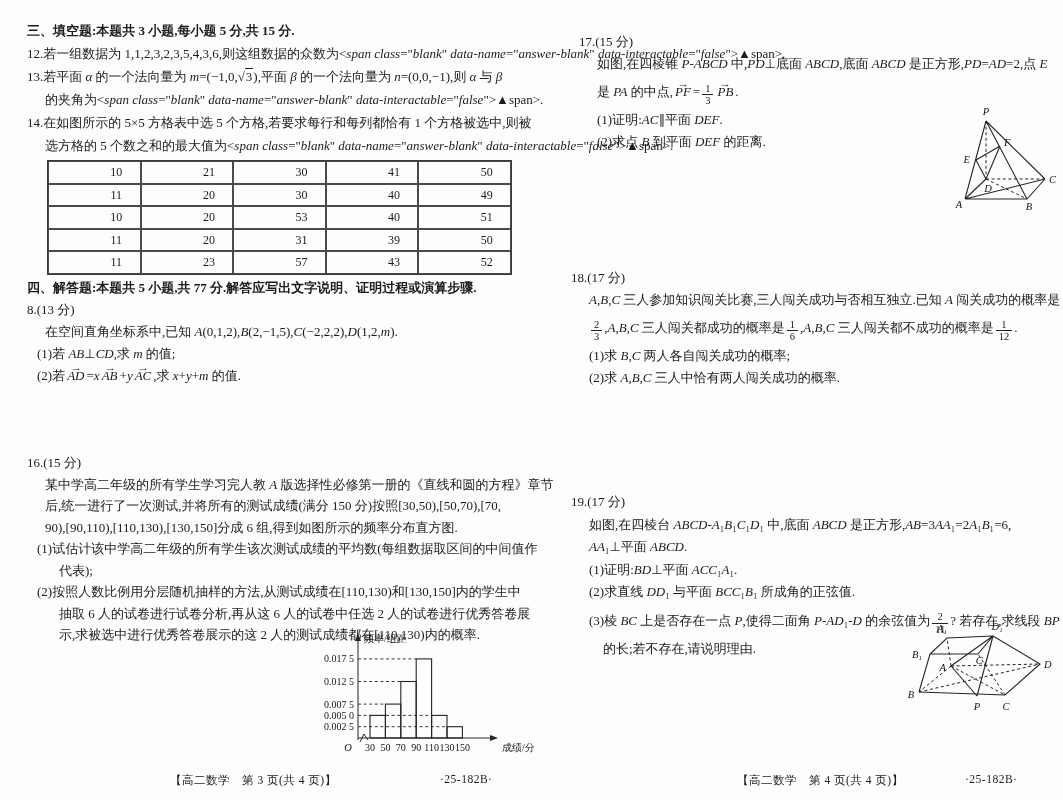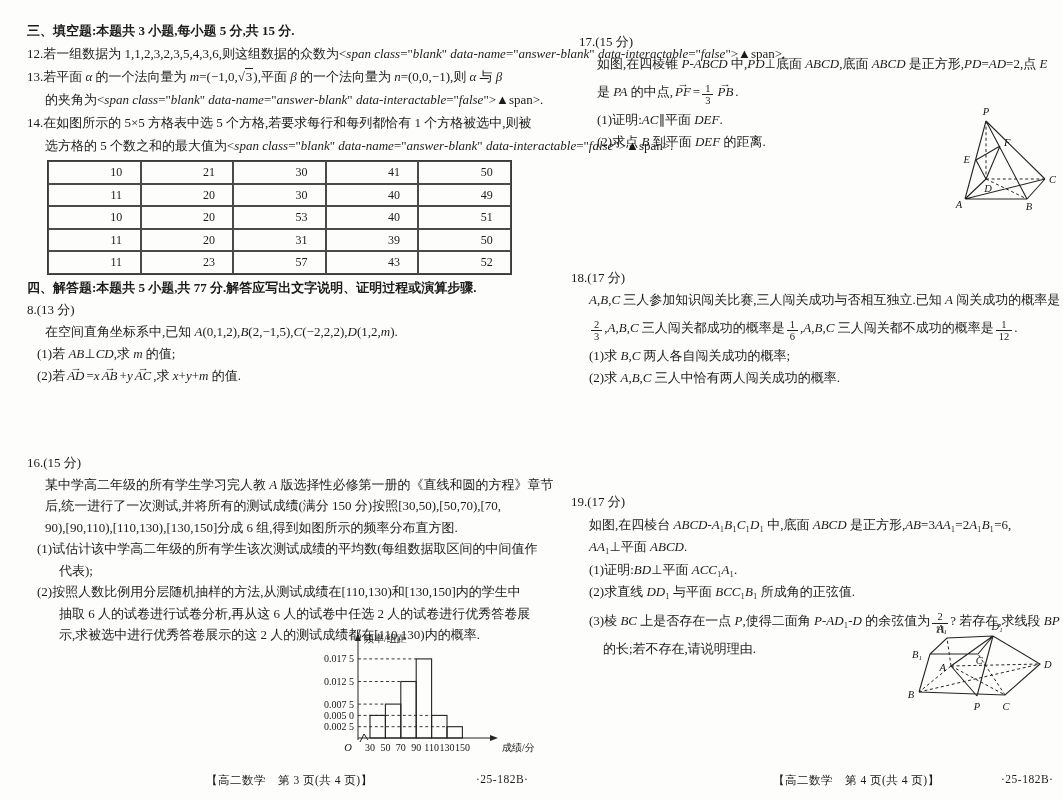--- a/index.html
+++ b/index.html
@@ -41,21 +41,21 @@
   #num-grid .tcell{
     border:0.8px solid #4a4a4a;height:20.5px;line-height:20.5px;
     text-align:center;font-size:12px;padding-left:44px;
   }
   
   svg{position:absolute;overflow:visible;}
   .sld{fill:none;stroke:#242424;stroke-width:1.1;}
   .dsh{fill:none;stroke:#242424;stroke-width:1;stroke-dasharray:3,2.6;}
   .flb{font:italic 10.5px "Liberation Serif","DejaVu Serif",serif;fill:#141414;}
   .clb{font:10px "Liberation Serif","DejaVu Sans",serif;fill:#141414;}
-  .footer{position:absolute;top:773px;font-size:11.5px;letter-spacing:0.5px;margin-left:36px;}
+  .footer{position:absolute;top:773px;font-size:11.5px;letter-spacing:0.5px;}
 </style>
 </head>
 <body>
 
 <div class="page">
   <div class="blk lh23" style="left:27px;top:19px;width:516px;">
       <div class="line b">三、填空题:本题共 3 小题,每小题 5 分,共 15 分.</div>
       <div class="line">12.若一组数据为 1,1,2,3,2,3,5,4,3,6,则这组数据的众数为&lt;<i>span</i> <i>class</i>="<i>blank</i>" <i>data</i>-<i>name</i>="<i>answer</i>-<i>blank</i>" <i>data</i>-<i>interactable</i>="<i>false</i>"&gt;▲span&gt;.</div>
       <div class="line">13.若平面 <i>α</i> 的一个法向量为 <i>m</i>=(−1,0,<span class="sq">√<span class="sqv">3</span></span>),平面 <i>β</i> 的一个法向量为 <i>n</i>=(0,0,−1),则 <i>α</i> 与 <i>β</i></div>
       <div class="line i1">的夹角为&lt;<i>span</i> <i>class</i>="<i>blank</i>" <i>data</i>-<i>name</i>="<i>answer</i>-<i>blank</i>" <i>data</i>-<i>interactable</i>="<i>false</i>"&gt;▲span&gt;.</div>

